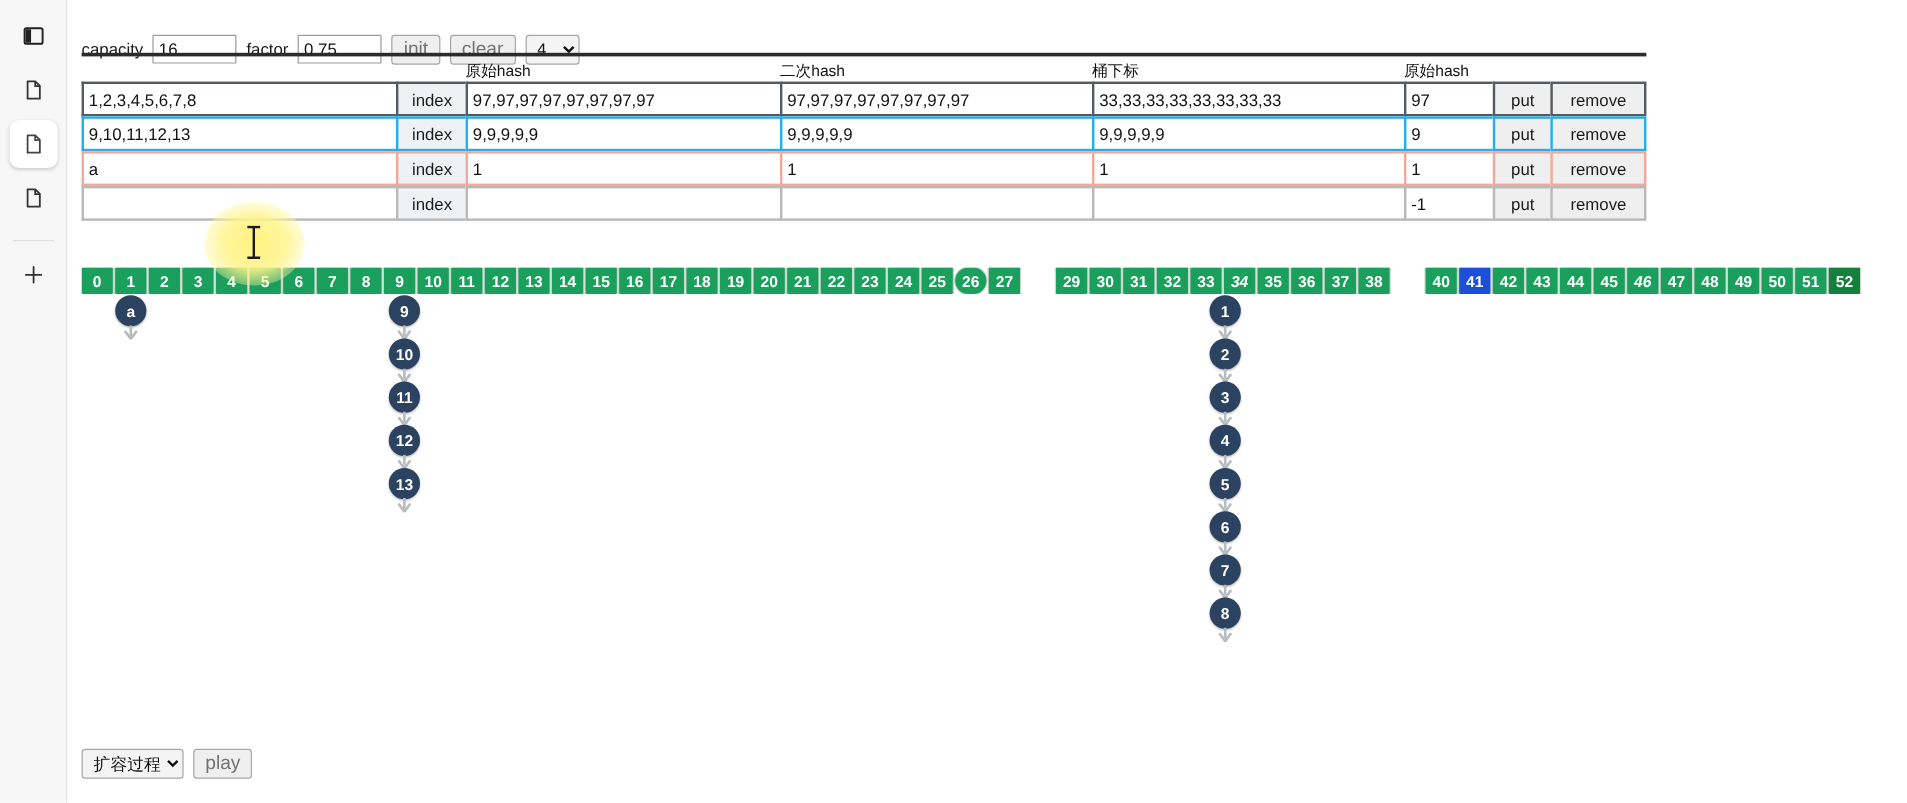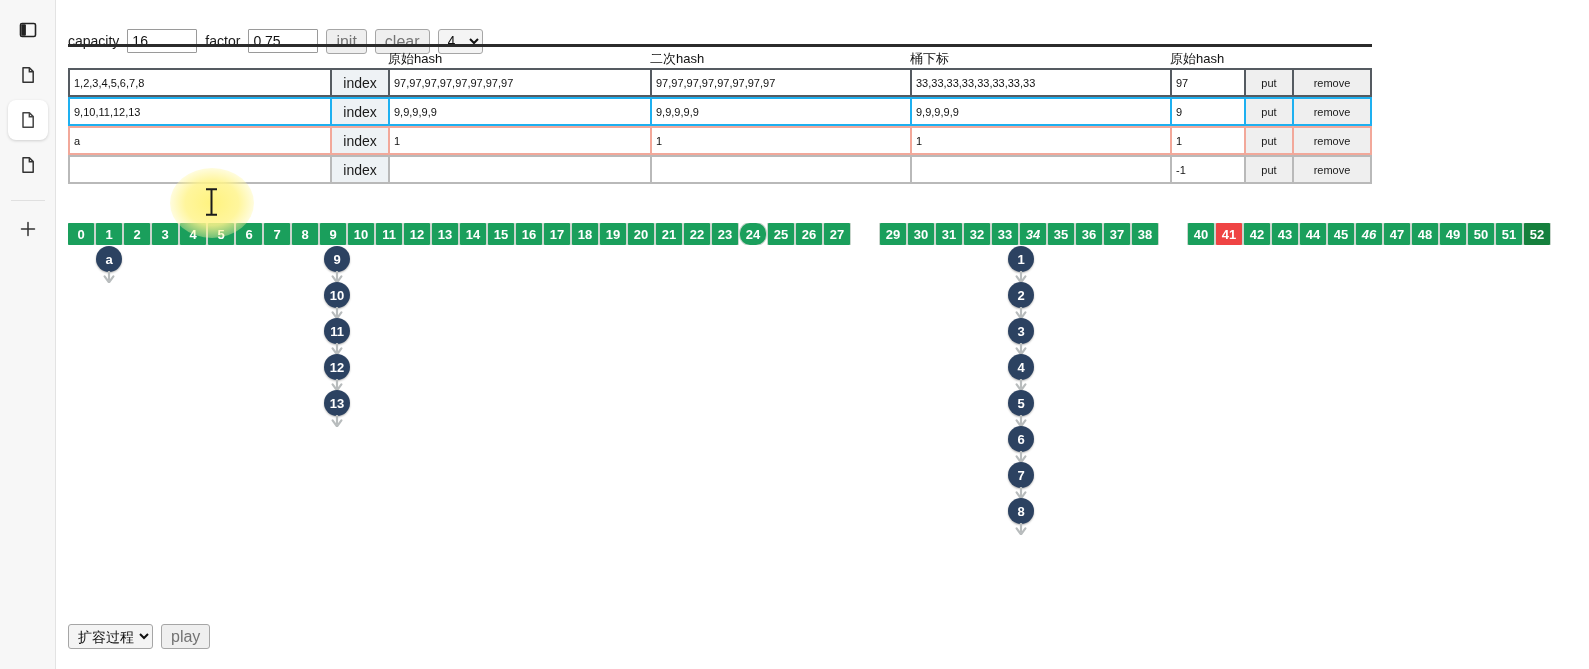--- a/index.html
+++ b/index.html
@@ -93,21 +93,21 @@
   .grouphdr { display: flex; height: 24px; align-items: center; font-weight: bold; font-size: 14px; }
   .subhdr   { display: flex; height: 21px; align-items: flex-end; font-size: 13px; }
 
   .row { display: flex; height: 29px; }
   .cell {
     border: 2px solid #555b61;
     border-right-width: 0;
     height: 29px;
     display: flex; align-items: center;
     padding: 0 4px;
-    font-size: 11px;
+    font-size: 14px;
     background: #fff;
     overflow: hidden; white-space: nowrap;
   }
   .cell.last { border-right-width: 2px; }
   .cell.idxbtn {
     background: #eef2f5;
     justify-content: center;
     padding: 0;
     font-size: 14px;
     color: #1a1a1a;
@@ -313,38 +313,38 @@
       <div class="bucket" style="background: rgb(26, 159, 92); text-align: right;">14</div>
       <div class="bucket" style="background: rgb(26, 159, 92);">15</div>
       <div class="bucket" style="background: rgb(26, 159, 92);">16</div>
       <div class="bucket" style="background: rgb(26, 159, 92);">17</div>
       <div class="bucket" style="background: rgb(26, 159, 92);">18</div>
       <div class="bucket" style="background: rgb(26, 159, 92);">19</div>
       <div class="bucket" style="background: rgb(26, 159, 92);">20</div>
       <div class="bucket" style="background: rgb(26, 159, 92);">21</div>
       <div class="bucket" style="background: rgb(26, 159, 92);">22</div>
       <div class="bucket" style="background: rgb(26, 159, 92);">23</div>
-      <div class="bucket" style="background: rgb(26, 159, 92); border-radius: 10px;">24</div>
+      <div class="bucket" style="background: rgb(26, 159, 92);">24</div>
       <div class="bucket" style="background: rgb(26, 159, 92);">25</div>
-      <div class="bucket" style="background: rgb(26, 159, 92);">26</div>
+      <div class="bucket" style="background: rgb(26, 159, 92); border-radius: 11px;">26</div>
       <div class="bucket" style="background: rgb(26, 159, 92);">27</div>
       <div class="bucket" style="background: rgb(26, 159, 92); margin-top: 48px;">28</div>
       <div class="bucket" style="background: rgb(26, 159, 92);">29</div>
       <div class="bucket" style="background: rgb(26, 159, 92);">30</div>
       <div class="bucket" style="background: rgb(26, 159, 92);">31</div>
       <div class="bucket" style="background: rgb(26, 159, 92);">32</div>
       <div class="bucket" style="background: rgb(26, 159, 92);">33</div>
       <div class="bucket" style="background: rgb(26, 159, 92); font-style: italic;">34</div>
       <div class="bucket" style="background: rgb(26, 159, 92);">35</div>
       <div class="bucket" style="background: rgb(26, 159, 92);">36</div>
       <div class="bucket" style="background: rgb(26, 159, 92);">37</div>
       <div class="bucket" style="background: rgb(26, 159, 92);">38</div>
       <div class="bucket" style="background: rgb(26, 159, 92); margin-top: 27px;">39</div>
       <div class="bucket" style="background: rgb(26, 159, 92);">40</div>
-      <div class="bucket" style="background: #ef4444;">41</div>
+      <div class="bucket" style="background: #1d4ed8;">41</div>
       <div class="bucket" style="background: rgb(26, 159, 92);">42</div>
       <div class="bucket" style="background: rgb(26, 159, 92);">43</div>
       <div class="bucket" style="background: rgb(26, 159, 92);">44</div>
       <div class="bucket" style="background: rgb(26, 159, 92);">45</div>
       <div class="bucket" style="background: rgb(26, 159, 92); font-style: italic;">46</div>
       <div class="bucket" style="background: rgb(26, 159, 92);">47</div>
       <div class="bucket" style="background: rgb(26, 159, 92);">48</div>
       <div class="bucket" style="background: rgb(26, 159, 92);">49</div>
       <div class="bucket" style="background: rgb(26, 159, 92);">50</div>
       <div class="bucket" style="background: rgb(26, 159, 92);">51</div>

